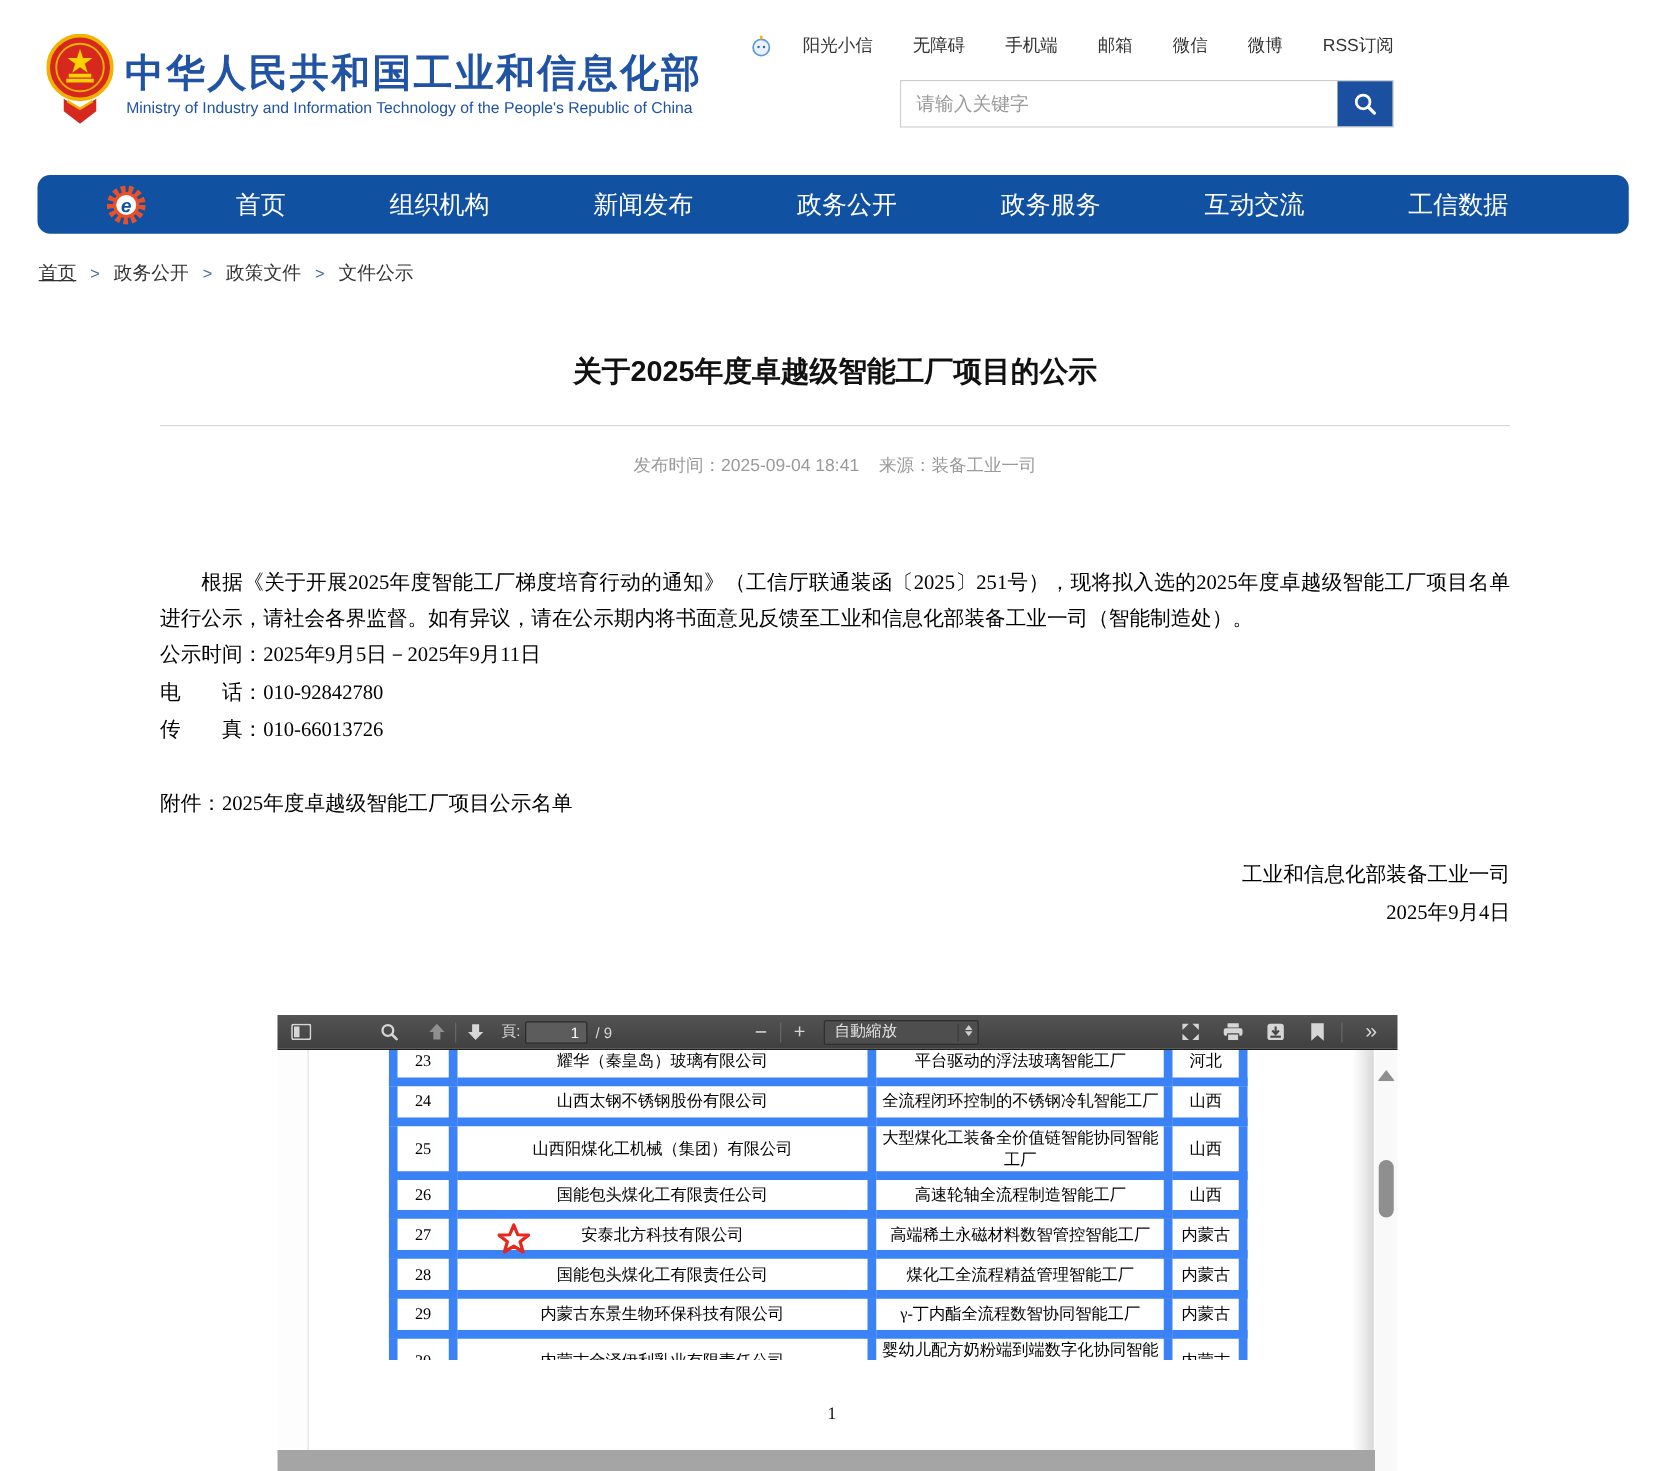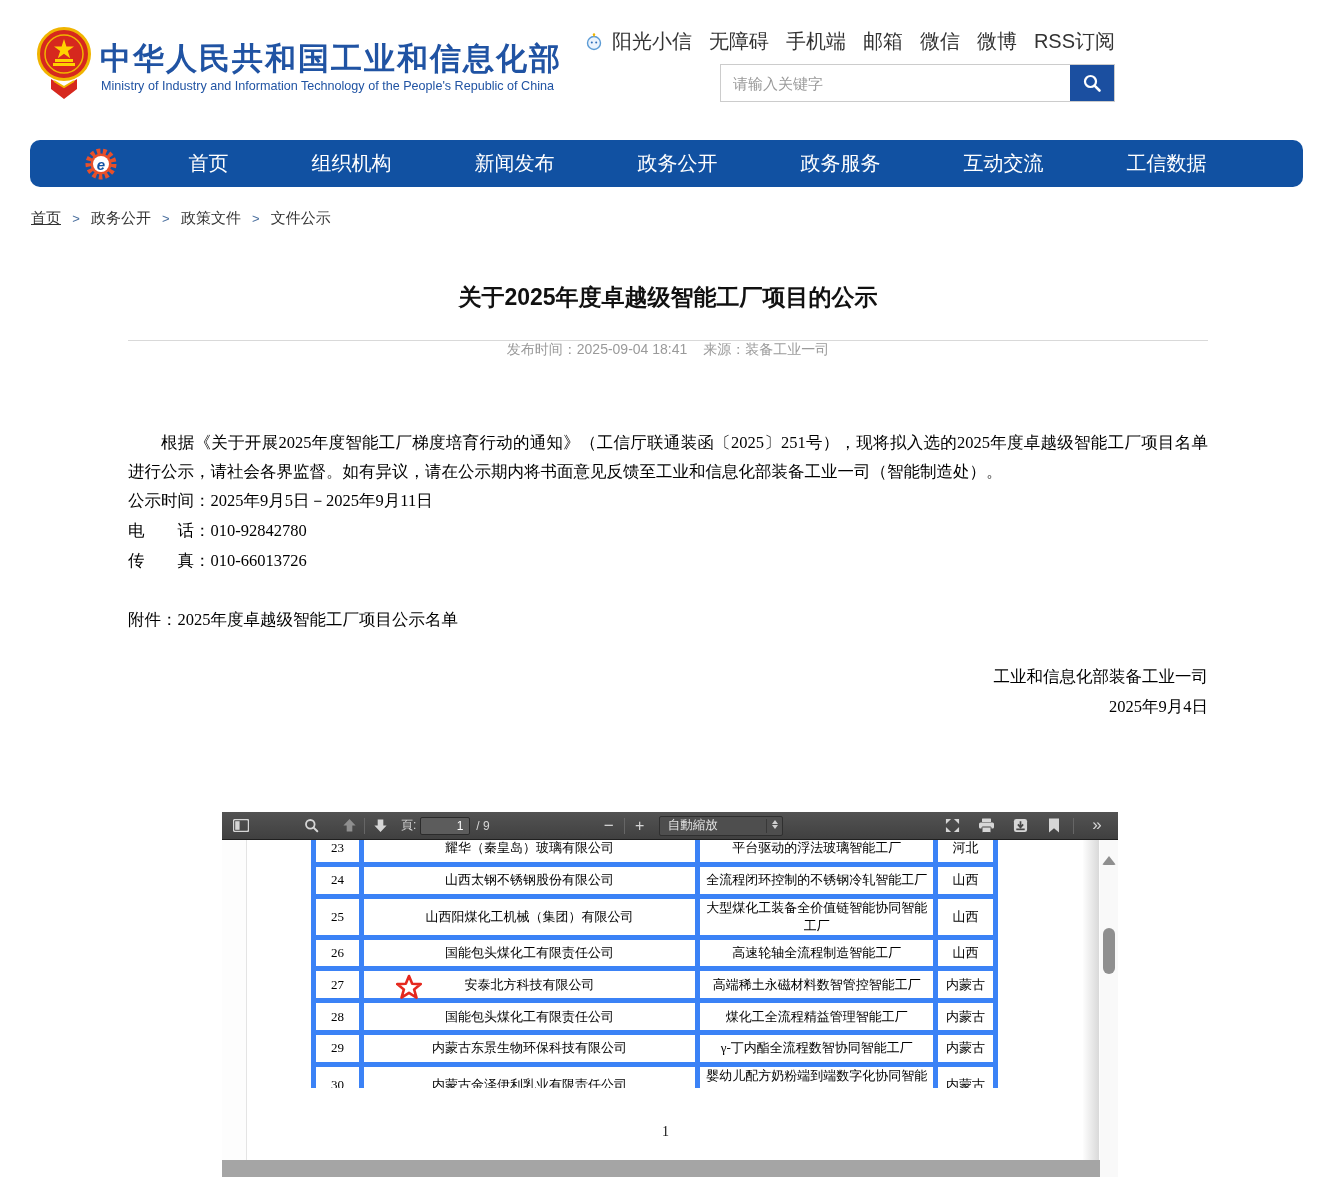--- a/index.html
+++ b/index.html
@@ -8,21 +8,21 @@
   body { position:relative; }
 
   
   .top-header { position:absolute; left:0; top:0; width:1141px; height:135px; background:#fff; }
   .emblem { position:absolute; left:37px; top:27px; width:54px; height:78px; }
   .site-title { position:absolute; left:100px; top:38px; font-size:31px; font-weight:bold;
                 color:#2053A3; letter-spacing:2px; white-space:nowrap; }
   .site-sub { position:absolute; left:101px; top:79px; font-size:12.6px; color:#2053A3; white-space:nowrap; }
 
   .quick-links { position:absolute; right:26px; top:28px; display:flex; align-items:center;
-                 gap:17px; font-size:20px; color:#333; }
+                 gap:32px; font-size:14px; color:#333; }
   .quick-links .ql { color:#333; text-decoration:none; cursor:pointer; white-space:nowrap; }
   .mascot { width:18px; height:18px; display:inline-block; margin-right:-8px; }
 
   .search-bar { position:absolute; right:26px; top:64px; width:395px; height:38px;
                 border:1px solid #ccc; display:flex; background:#fff; }
   .search-input { flex:1; border:none; outline:none; padding:0 12px; font-size:15px; color:#333;
                   font-family:"Liberation Sans", sans-serif; }
   .search-input::placeholder { color:#999; }
   .search-btn { width:44px; height:100%; background:#1b4fa0; border:none; cursor:pointer;
                 display:flex; align-items:center; justify-content:center; }
@@ -38,21 +38,21 @@
   .breadcrumb { position:absolute; left:31px; top:209px; font-size:15px; color:#333; }
   .crumb { color:#333; text-decoration:none; cursor:pointer; }
   .crumb.home { text-decoration:underline; }
   .crumb-sep { color:#4a6f9e; margin:0 7px; font-size:13px; }
 
   
   .article { position:absolute; left:128px; top:282px; width:1080px; }
   .article-title { text-align:center; font-size:23px; font-weight:bold; color:#111;
                    font-family:"Liberation Sans", sans-serif; }
   .article-divider { height:1px; background:#d9d9d9; margin-top:27px; }
-  .article-meta { margin-top:0; text-align:center; font-size:14px; color:#9a9a9a; }
+  .article-meta { margin-top:23px; text-align:center; font-size:14px; color:#9a9a9a; }
   .article-meta span { margin:0 6px; }
   .doc-serif { font-family:"Liberation Serif","DejaVu Serif",serif; }
   .article-body { margin-top:69px; font-size:16.5px; color:#000; line-height:29px;
                   text-indent:2em; text-align:justify; }
   .info-lines { font-size:16.5px; color:#000; }
   .info-lines div { line-height:30px; white-space:pre; }
   .attachment { margin-top:29px; font-size:16.5px; color:#000; line-height:30px; }
   .signature { margin-top:27px; text-align:right; font-size:16.5px; line-height:30px; color:#000; }
 
   
@@ -86,21 +86,21 @@
   .pdf-content { position:absolute; left:0; top:28px; right:0; bottom:0; background:#fdfdfd; }
   .pdf-page { position:absolute; left:24px; top:0; width:837px; height:320px; background:#fff;
               border-left:1px solid #e4e4e4; }
   .page-right-shadow { position:absolute; left:861px; top:0; width:16px; height:320px;
               background:linear-gradient(to right,#fdfdfd,#d9d9d9); }
   .page-gap { position:absolute; left:0; top:320px; width:878px; bottom:0; background:#a5a5a5; }
 
   .table-clip { position:absolute; left:64px; top:0; width:690px; height:248px; overflow:hidden; }
   .doc-table { position:relative; top:-10px; border-collapse:collapse; width:687px;
                font-family:"Liberation Serif","DejaVu Serif",serif; }
-  .doc-table td { border:5px solid #3b82f6; height:31.8px; font-size:13px; color:#000;
+  .doc-table td { border:7px solid #3b82f6; height:31.8px; font-size:13px; color:#000;
                   text-align:center; padding:0 4px; }
   .col-no { width:48px; }
   .col-company { width:338px; position:relative; }
   .col-project { width:239px; }
   .col-province { width:60px; }
   .row-star { position:absolute; left:32px; top:3px; width:26px; height:26px; }
 
   .pdf-page-number { position:absolute; left:0; top:284px; width:837px; text-align:center;
                      font-size:14px; color:#111;
                      font-family:"Liberation Serif","DejaVu Serif",serif; }

